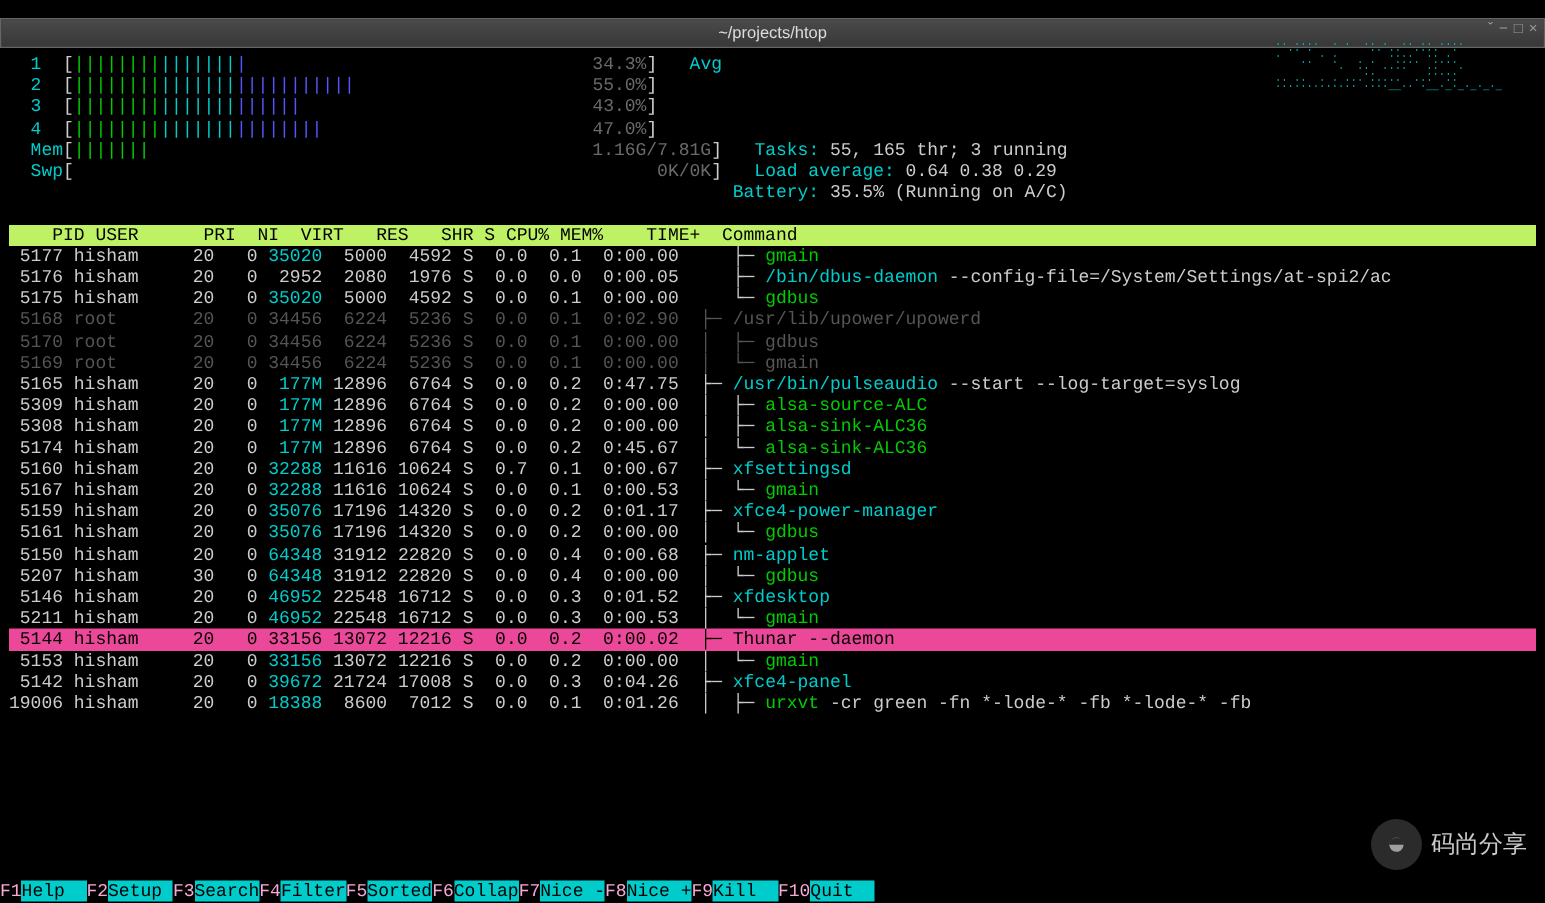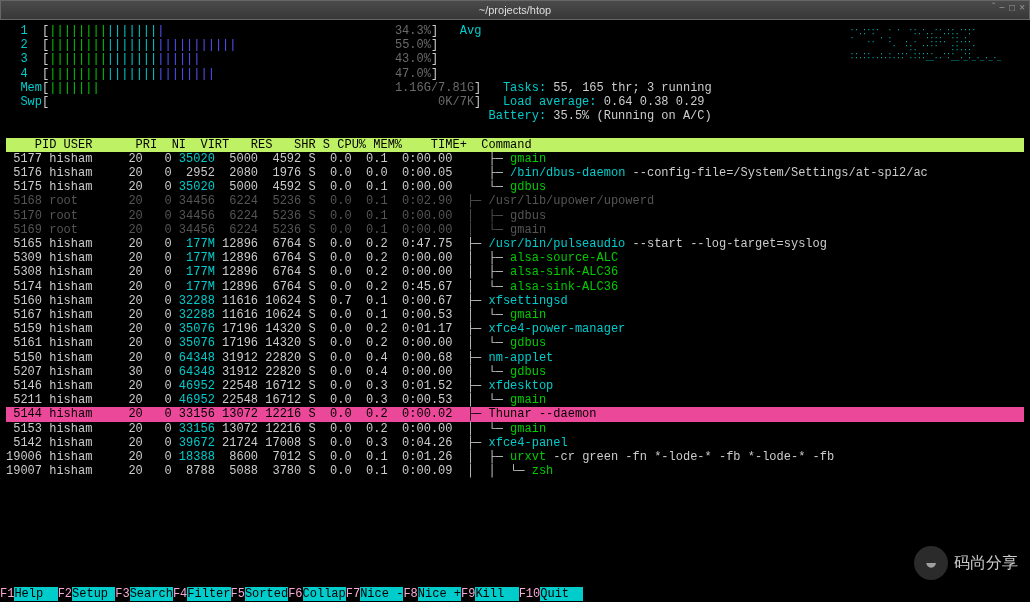--- a/index.html
+++ b/index.html
@@ -16,20 +16,21 @@
     height: 20px;
     background: linear-gradient(to bottom, #4a4a4a, #383838);
     display: flex;
     align-items: center;
     justify-content: center;
     position: relative;
     border: 1px solid #666;
     color: #ddd;
     font-family: sans-serif;
     font-size: 11px;
+    margin-top: 12px;
   }
   .titlebar .win-controls {
     position: absolute;
     right: 4px;
     top: 1px;
     display: flex;
     gap: 4px;
     font-size: 10px;
     color: #999;
   }
@@ -110,21 +111,21 @@
     <span>×</span>
   </div>
 </div>
 
 <div class="terminal" id="terminal">
     <div class="row"><span class="cyan">  1  </span><span class="white">[</span><span class="green">|</span><span class="green">|</span><span class="green">|</span><span class="green">|</span><span class="green">|</span><span class="green">|</span><span class="green">|</span><span class="green">|</span><span class="cyan">|</span><span class="cyan">|</span><span class="cyan">|</span><span class="cyan">|</span><span class="cyan">|</span><span class="cyan">|</span><span class="cyan">|</span><span class="blue">|</span>                                <span class="gray">34.3%</span><span class="white">]</span>   <span class="cyan">Avg</span></div>
     <div class="row"><span class="cyan">  2  </span><span class="white">[</span><span class="green">|</span><span class="green">|</span><span class="green">|</span><span class="green">|</span><span class="green">|</span><span class="green">|</span><span class="green">|</span><span class="green">|</span><span class="cyan">|</span><span class="cyan">|</span><span class="cyan">|</span><span class="cyan">|</span><span class="cyan">|</span><span class="cyan">|</span><span class="cyan">|</span><span class="blue">|</span><span class="blue">|</span><span class="blue">|</span><span class="blue">|</span><span class="blue">|</span><span class="blue">|</span><span class="blue">|</span><span class="blue">|</span><span class="blue">|</span><span class="blue">|</span><span class="blue">|</span>                      <span class="gray">55.0%</span><span class="white">]</span></div>
     <div class="row"><span class="cyan">  3  </span><span class="white">[</span><span class="green">|</span><span class="green">|</span><span class="green">|</span><span class="green">|</span><span class="green">|</span><span class="green">|</span><span class="green">|</span><span class="green">|</span><span class="cyan">|</span><span class="cyan">|</span><span class="cyan">|</span><span class="cyan">|</span><span class="cyan">|</span><span class="cyan">|</span><span class="cyan">|</span><span class="blue">|</span><span class="blue">|</span><span class="blue">|</span><span class="blue">|</span><span class="blue">|</span><span class="blue">|</span>                           <span class="gray">43.0%</span><span class="white">]</span></div>
     <div class="row"><span class="cyan">  4  </span><span class="white">[</span><span class="green">|</span><span class="green">|</span><span class="green">|</span><span class="green">|</span><span class="green">|</span><span class="green">|</span><span class="green">|</span><span class="green">|</span><span class="cyan">|</span><span class="cyan">|</span><span class="cyan">|</span><span class="cyan">|</span><span class="cyan">|</span><span class="cyan">|</span><span class="cyan">|</span><span class="blue">|</span><span class="blue">|</span><span class="blue">|</span><span class="blue">|</span><span class="blue">|</span><span class="blue">|</span><span class="blue">|</span><span class="blue">|</span>                         <span class="gray">47.0%</span><span class="white">]</span></div>
     <div class="row"><span class="cyan">  Mem</span><span class="white">[</span><span class="green">|</span><span class="green">|</span><span class="green">|</span><span class="green">|</span><span class="green">|</span><span class="green">|</span><span class="green">|</span>                                         <span class="gray">1.16G/7.81G</span><span class="white">]</span>   <span class="cyan">Tasks: </span><span class="white">55, 165 thr; 3 running</span></div>
-    <div class="row"><span class="cyan">  Swp</span><span class="white">[</span>                                                <span class="gray">      0K/7K</span><span class="white">]</span>   <span class="cyan">Load average: </span><span class="white">0.64 0.38 0.29</span></div>
+    <div class="row"><span class="cyan">  Swp</span><span class="white">[</span>                                                <span class="gray">      0K/0K</span><span class="white">]</span>   <span class="cyan">Load average: </span><span class="white">0.64 0.38 0.29</span></div>
     <div class="row">                                                                   <span class="cyan">Battery: </span><span class="white">35.5% (Running on A/C)</span></div>
     <div class="row">&nbsp;</div>
     <div class="header-row">    PID USER      PRI  NI  VIRT   RES   SHR S CPU% MEM%    TIME+  Command                                                                                </div>
     <div class="row"><span class="white"> 5177 hisham     20   0 </span><span class="cyan">35020</span><span class="white">  5000  4592 S  0.0  0.1  0:00.00  </span><span class="white">   ├─ </span><span class="green">gmain</span><span class="white"></span></div>
     <div class="row"><span class="white"> 5176 hisham     20   0 </span><span class="white"> 2952</span><span class="white">  2080  1976 S  0.0  0.0  0:00.05  </span><span class="white">   ├─ </span><span class="cyan">/bin/dbus-daemon</span><span class="white"> --config-file=/System/Settings/at-spi2/ac</span></div>
     <div class="row"><span class="white"> 5175 hisham     20   0 </span><span class="cyan">35020</span><span class="white">  5000  4592 S  0.0  0.1  0:00.00  </span><span class="white">   └─ </span><span class="green">gdbus</span><span class="white"></span></div>
     <div class="row dim"> 5168 root       20   0 34456  6224  5236 S  0.0  0.1  0:02.90  ├─ /usr/lib/upower/upowerd</div>
     <div class="row dim"> 5170 root       20   0 34456  6224  5236 S  0.0  0.1  0:00.00  │  ├─ gdbus</div>
     <div class="row dim"> 5169 root       20   0 34456  6224  5236 S  0.0  0.1  0:00.00  │  └─ gmain</div>
     <div class="row"><span class="white"> 5165 hisham     20   0 </span><span class="cyan"> 177M</span><span class="white"> 12896  6764 S  0.0  0.2  0:47.75  </span><span class="white">├─ </span><span class="cyan">/usr/bin/pulseaudio</span><span class="white"> --start --log-target=syslog</span></div>
@@ -136,21 +137,20 @@
     <div class="row"><span class="white"> 5159 hisham     20   0 </span><span class="cyan">35076</span><span class="white"> 17196 14320 S  0.0  0.2  0:01.17  </span><span class="white">├─ </span><span class="cyan">xfce4-power-manager</span><span class="white"></span></div>
     <div class="row"><span class="white"> 5161 hisham     20   0 </span><span class="cyan">35076</span><span class="white"> 17196 14320 S  0.0  0.2  0:00.00  </span><span class="white">│  └─ </span><span class="green">gdbus</span><span class="white"></span></div>
     <div class="row"><span class="white"> 5150 hisham     20   0 </span><span class="cyan">64348</span><span class="white"> 31912 22820 S  0.0  0.4  0:00.68  </span><span class="white">├─ </span><span class="cyan">nm-applet</span><span class="white"></span></div>
     <div class="row"><span class="white"> 5207 hisham     30   0 </span><span class="cyan">64348</span><span class="white"> 31912 22820 S  0.0  0.4  0:00.00  </span><span class="white">│  └─ </span><span class="green">gdbus</span><span class="white"></span></div>
     <div class="row"><span class="white"> 5146 hisham     20   0 </span><span class="cyan">46952</span><span class="white"> 22548 16712 S  0.0  0.3  0:01.52  </span><span class="white">├─ </span><span class="cyan">xfdesktop</span><span class="white"></span></div>
     <div class="row"><span class="white"> 5211 hisham     20   0 </span><span class="cyan">46952</span><span class="white"> 22548 16712 S  0.0  0.3  0:00.53  </span><span class="white">│  └─ </span><span class="green">gmain</span><span class="white"></span></div>
     <div class="row sel"> 5144 hisham     20   0 33156 13072 12216 S  0.0  0.2  0:00.02  <span class="cmd-prefix">├─ </span><span class="cmd-name">Thunar</span> --daemon                                                                              </div>
     <div class="row"><span class="white"> 5153 hisham     20   0 </span><span class="cyan">33156</span><span class="white"> 13072 12216 S  0.0  0.2  0:00.00  </span><span class="white">│  └─ </span><span class="green">gmain</span><span class="white"></span></div>
     <div class="row"><span class="white"> 5142 hisham     20   0 </span><span class="cyan">39672</span><span class="white"> 21724 17008 S  0.0  0.3  0:04.26  </span><span class="white">├─ </span><span class="cyan">xfce4-panel</span><span class="white"></span></div>
     <div class="row"><span class="white">19006 hisham     20   0 </span><span class="cyan">18388</span><span class="white">  8600  7012 S  0.0  0.1  0:01.26  </span><span class="white">│  ├─ </span><span class="green">urxvt</span><span class="white"> -cr green -fn *-lode-* -fb *-lode-* -fb</span></div>
-    <div class="row"><span class="white">19007 hisham     20   0 </span><span class="white"> 8788</span><span class="white">  5088  3780 S  0.0  0.1  0:00.09  </span><span class="white">│  │  └─ </span><span class="green">zsh</span><span class="white"></span></div>
   </div>
 
 <div class="avg-graph">
 ·· ····  · ·  ·· ·  ·· ·· ····
   ·· ·         ·· ··  ····  ·
 ·      · ·        ····  ·· ·
     ··   ·   · ·   ····  ····
           ·  ··  ····   ··   ·
               ··        ·····
 ·· ··  · · ··· ·····  ···  ··

